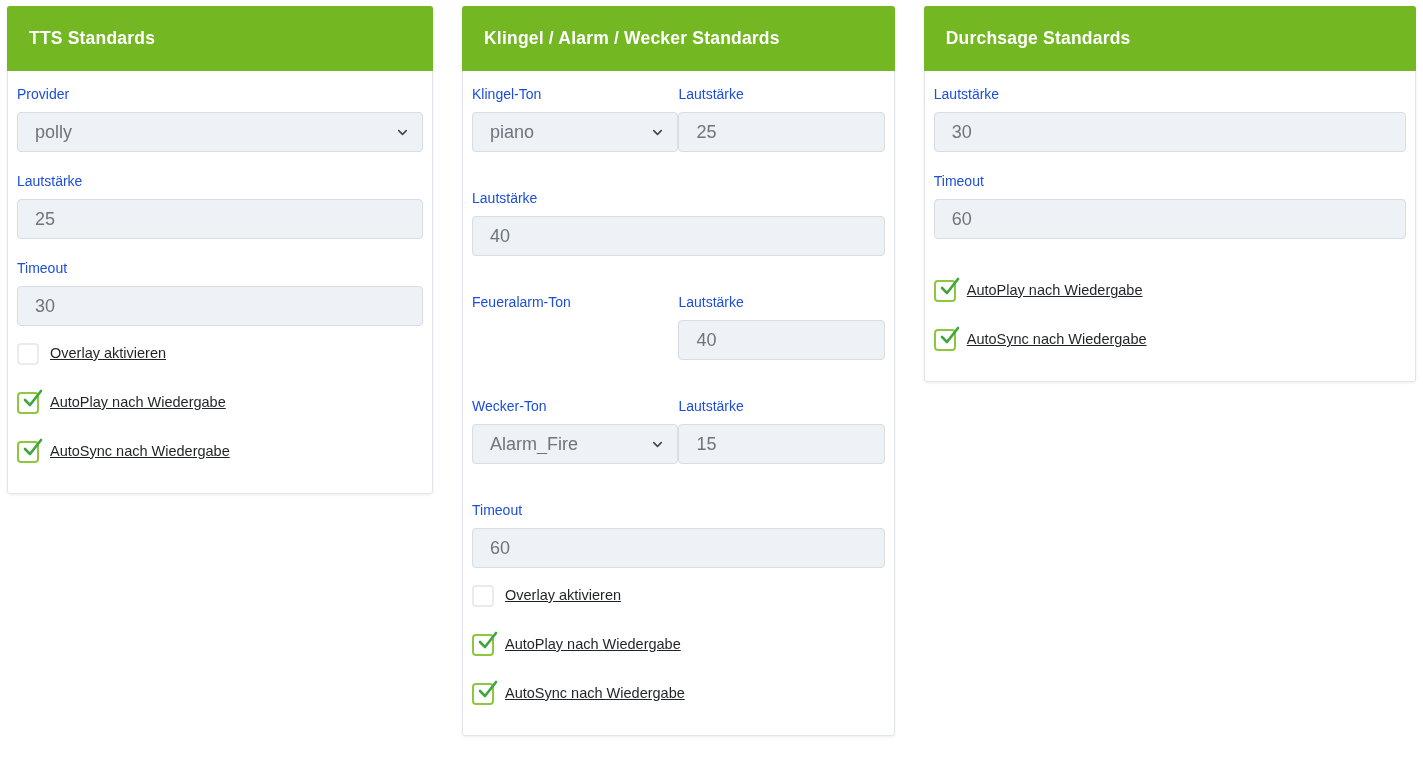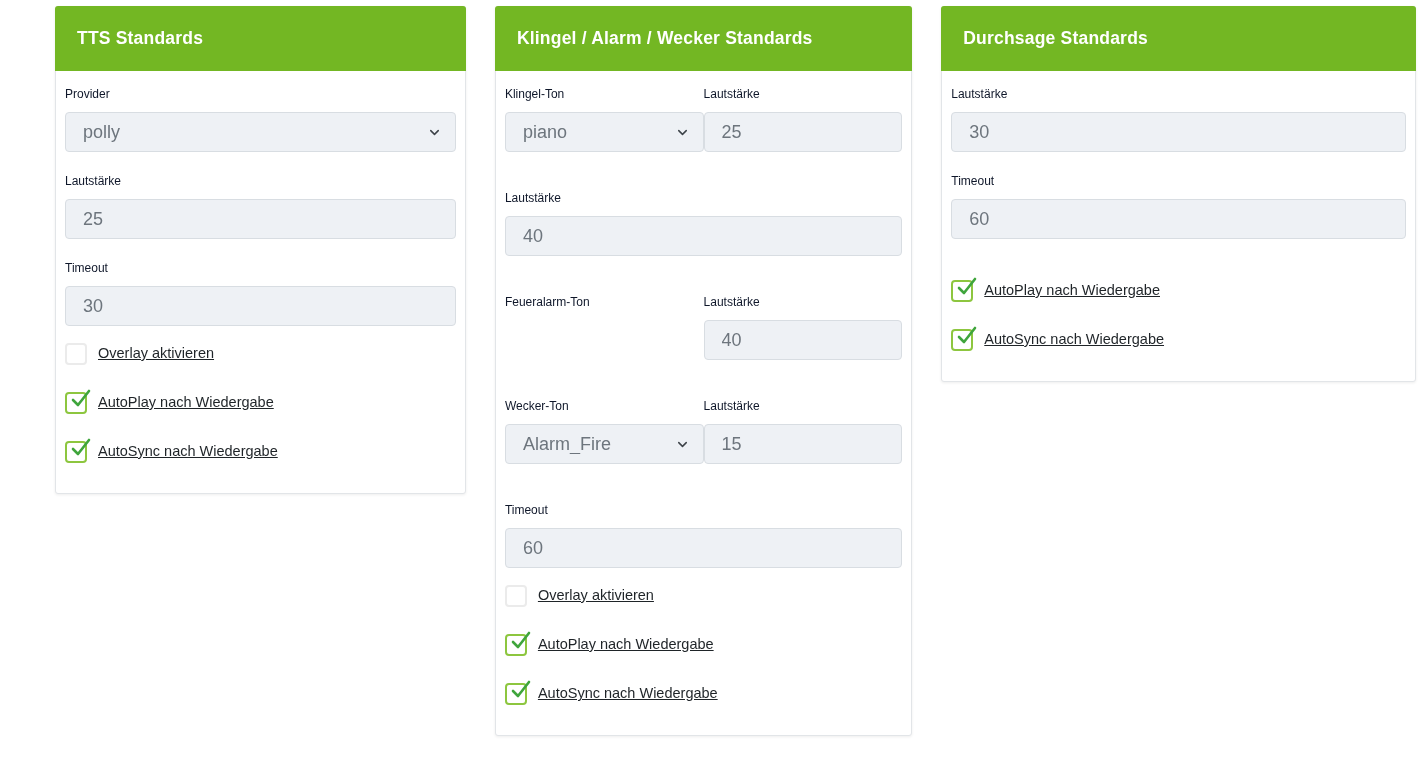--- a/index.html
+++ b/index.html
@@ -14,21 +14,21 @@
     padding: 6px 7px;
     gap: 29px;
   }
   .card {
     background: #ffffff;
     border: 1px solid #e2e5e8;
     border-radius: 3px;
     box-shadow: 0 1px 3px rgba(0,0,0,0.07);
     overflow: visible;
   }
-  .card-tts       { width: 444px; margin-left: 48px; }
+  .card-tts       { width: 444px; }
   .card-klingel   { width: 451px; }
   .card-durchsage { width: 513px; }
 
   .card-header {
     background: #73b723;
     height: 65px;
     display: flex;
     align-items: center;
     padding: 0 22px;
     margin: -1px -1px 0 -1px;
@@ -43,22 +43,22 @@
   .card-body { padding: 15px 9px 30px 9px; }
 
   .form-group { margin-bottom: 21px; }
   .form-group.mb-xl { margin-bottom: 38px; }
   .form-group.mb-md { margin-bottom: 16px; }
   .form-group.mb-xxl { margin-bottom: 40px; }
   .form-group:last-child { margin-bottom: 0; }
 
   .field-label {
     display: block;
-    font-size: 12px;
-    color: #0f172a;
+    font-size: 14px;
+    color: #1d4ed8;
     margin-bottom: 10px;
     line-height: 16px;
   }
 
   .text-input, .select-wrap select {
     width: 100%;
     height: 40px;
     background: #eef1f5;
     border: 1px solid #d8dde2;
     border-radius: 4px;

